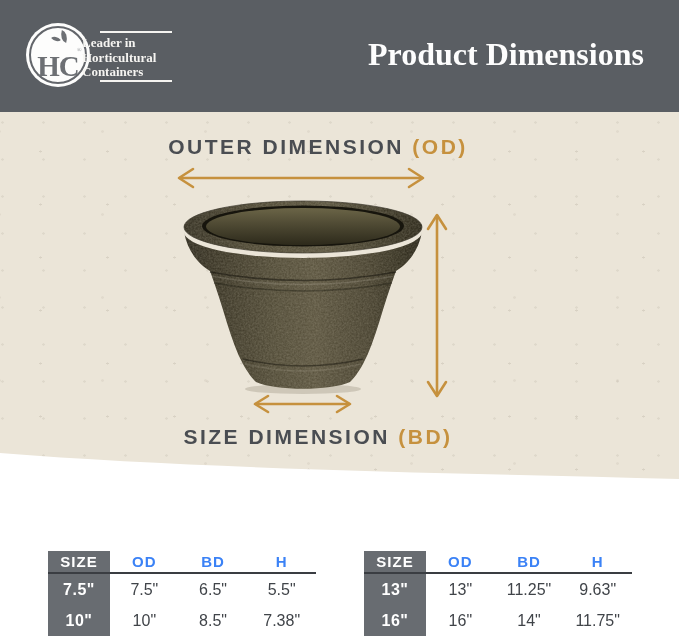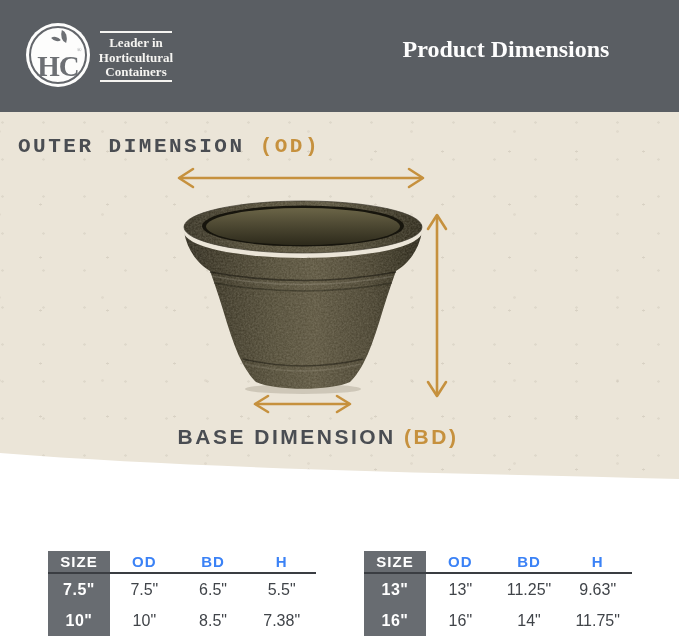--- a/index.html
+++ b/index.html
@@ -13,39 +13,39 @@
   .logo-circle::before{content:"";position:absolute;inset:3px;border:2px solid #63666b;border-radius:50%;}
   .monogram{position:absolute;left:0;top:27px;width:64px;text-align:center;
             font-family:"Liberation Serif",serif;font-size:29px;font-weight:600;color:#6d7074;
             letter-spacing:-1px;}
   .logo-reg{position:absolute;top:24px;left:51px;font-size:6px;color:#8d9094;font-family:"Liberation Serif",serif;}
   .leaf{position:absolute;background:#6d7074;border-radius:0 100% 0 100%;}
   .leaf-a{width:8px;height:11px;top:8px;left:34px;transform:rotate(18deg);}
   .leaf-b{width:6px;height:8px;top:12px;left:27px;transform:rotate(-42deg);}
   .tag-rule{position:absolute;left:100px;width:72px;height:2px;background:#f5f4f1;}
   .tag-rule.top{top:31px;} .tag-rule.bot{top:80px;}
-  .tagline{position:absolute;left:82px;top:36px;width:108px;text-align:center;
+  .tagline{position:absolute;left:82px;top:36px;width:108px;text-align:left;
            font-family:"Liberation Serif",serif;font-weight:bold;font-size:13px;line-height:14.5px;
            color:#f5f4f1;}
   .page-title{position:absolute;left:340px;top:36px;width:332px;text-align:center;
-              font-family:"Liberation Serif",serif;font-weight:600;font-size:24px;color:#fdfdfd;}
+              font-family:"Liberation Serif",serif;font-weight:600;font-size:32px;color:#fdfdfd;}
 
   
   .hero{position:absolute;left:0;top:112px;width:679px;height:368px;background-color:#ebe5d8;
         background-image:
           radial-gradient(rgba(118,108,92,.16) 1px, transparent 1.6px),
           radial-gradient(rgba(118,108,92,.11) 1px, transparent 1.6px),
           radial-gradient(rgba(118,108,92,.09) 1.2px, transparent 1.8px);
         background-size:67px 53px,41px 37px,103px 83px;
         background-position:7px 13px,23px 29px,51px 61px;}
   .hero svg{position:absolute;left:0;top:0;}
   .dim-label{position:absolute;font-weight:bold;font-size:21px;letter-spacing:2.5px;color:#4a4d52;
              white-space:nowrap;}
   .dim-label .abbr{color:#c6913e;}
-  .label-outer{left:18px;width:600px;text-align:left;top:23px;font-family:Liberation Mono, monospace;}
+  .label-outer{left:18px;width:600px;text-align:center;top:23px;}
   .label-height{left:458px;top:179px;}
   .label-base{left:18px;width:600px;text-align:center;top:313px;}
 
   
   .dim-table{position:absolute;top:551px;width:268px;color:#404449;}
   .dim-table.left{left:48px;} .dim-table.right{left:364px;}
   .t-row{display:flex;height:31px;}
   .t-row.t-head{height:21px;}
   .cell{flex:1;display:flex;align-items:center;justify-content:center;font-size:16px;}
   .t-head .cell{font-size:15px;font-weight:bold;letter-spacing:1px;color:#3b82f6;}
@@ -151,21 +151,21 @@
       </g>
 
       <path d="M0,341 C200,357 450,361 679,367 L679,368 L0,368 Z" fill="#ffffff"></path>
     </svg>
 
     <div class="dim-label label-outer">
       <span>OUTER DIMENSION</span>
       <span class="abbr">(OD)</span>
     </div>
     <div class="dim-label label-base">
-      <span>BASE DIMENSION</span>
+      <span>SIZE DIMENSION</span>
       <span class="abbr">(BD)</span>
     </div>
   </div>
 
   <div class="dim-table left">
     <div class="t-row t-head">
       <div class="cell size-col">SIZE</div>
       <div class="cell">OD</div>
       <div class="cell">BD</div>
       <div class="cell">H</div>

